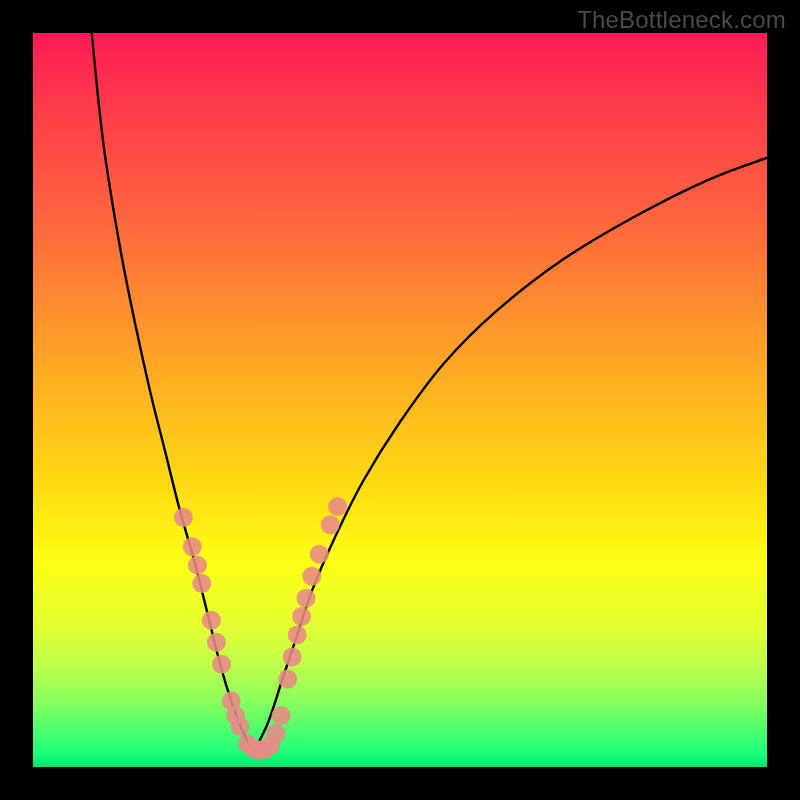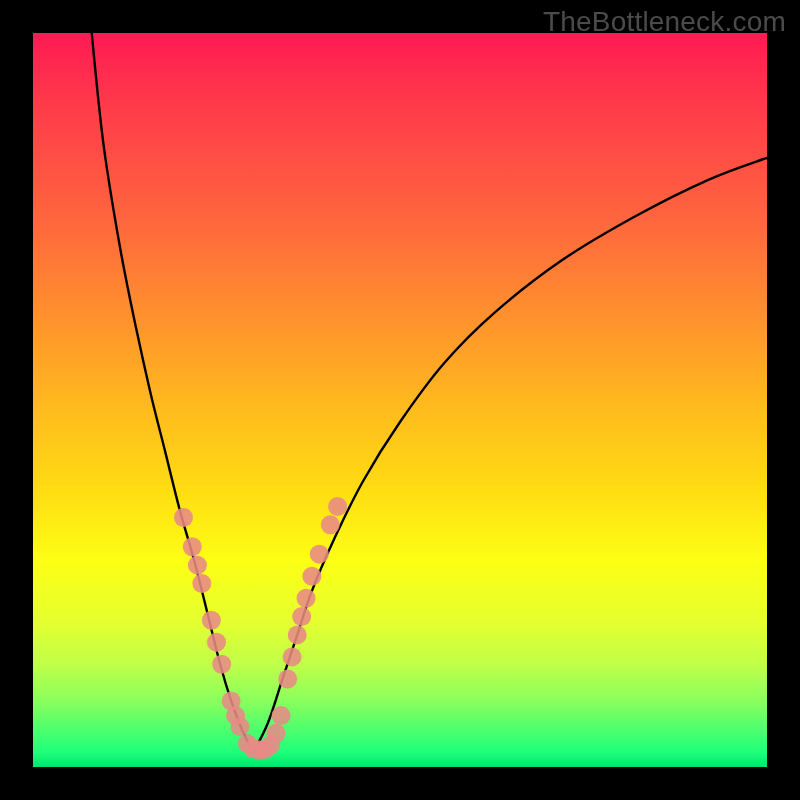--- a/index.html
+++ b/index.html
@@ -41,21 +41,21 @@
       #4cff6e 95%,
       #1eff7a 98%,
       #00e56e 100%
     );
   }
   .watermark {
     position: absolute;
     top: 6px;
     right: 14px;
     color: #4b4b4b;
-    font-size: 28px;
+    font-size: 24px;
     letter-spacing: 0.2px;
     font-weight: 500;
     user-select: none;
   }
   svg.curve {
     position: absolute;
     left: 0;
     top: 0;
     width: 734px;
     height: 734px;

